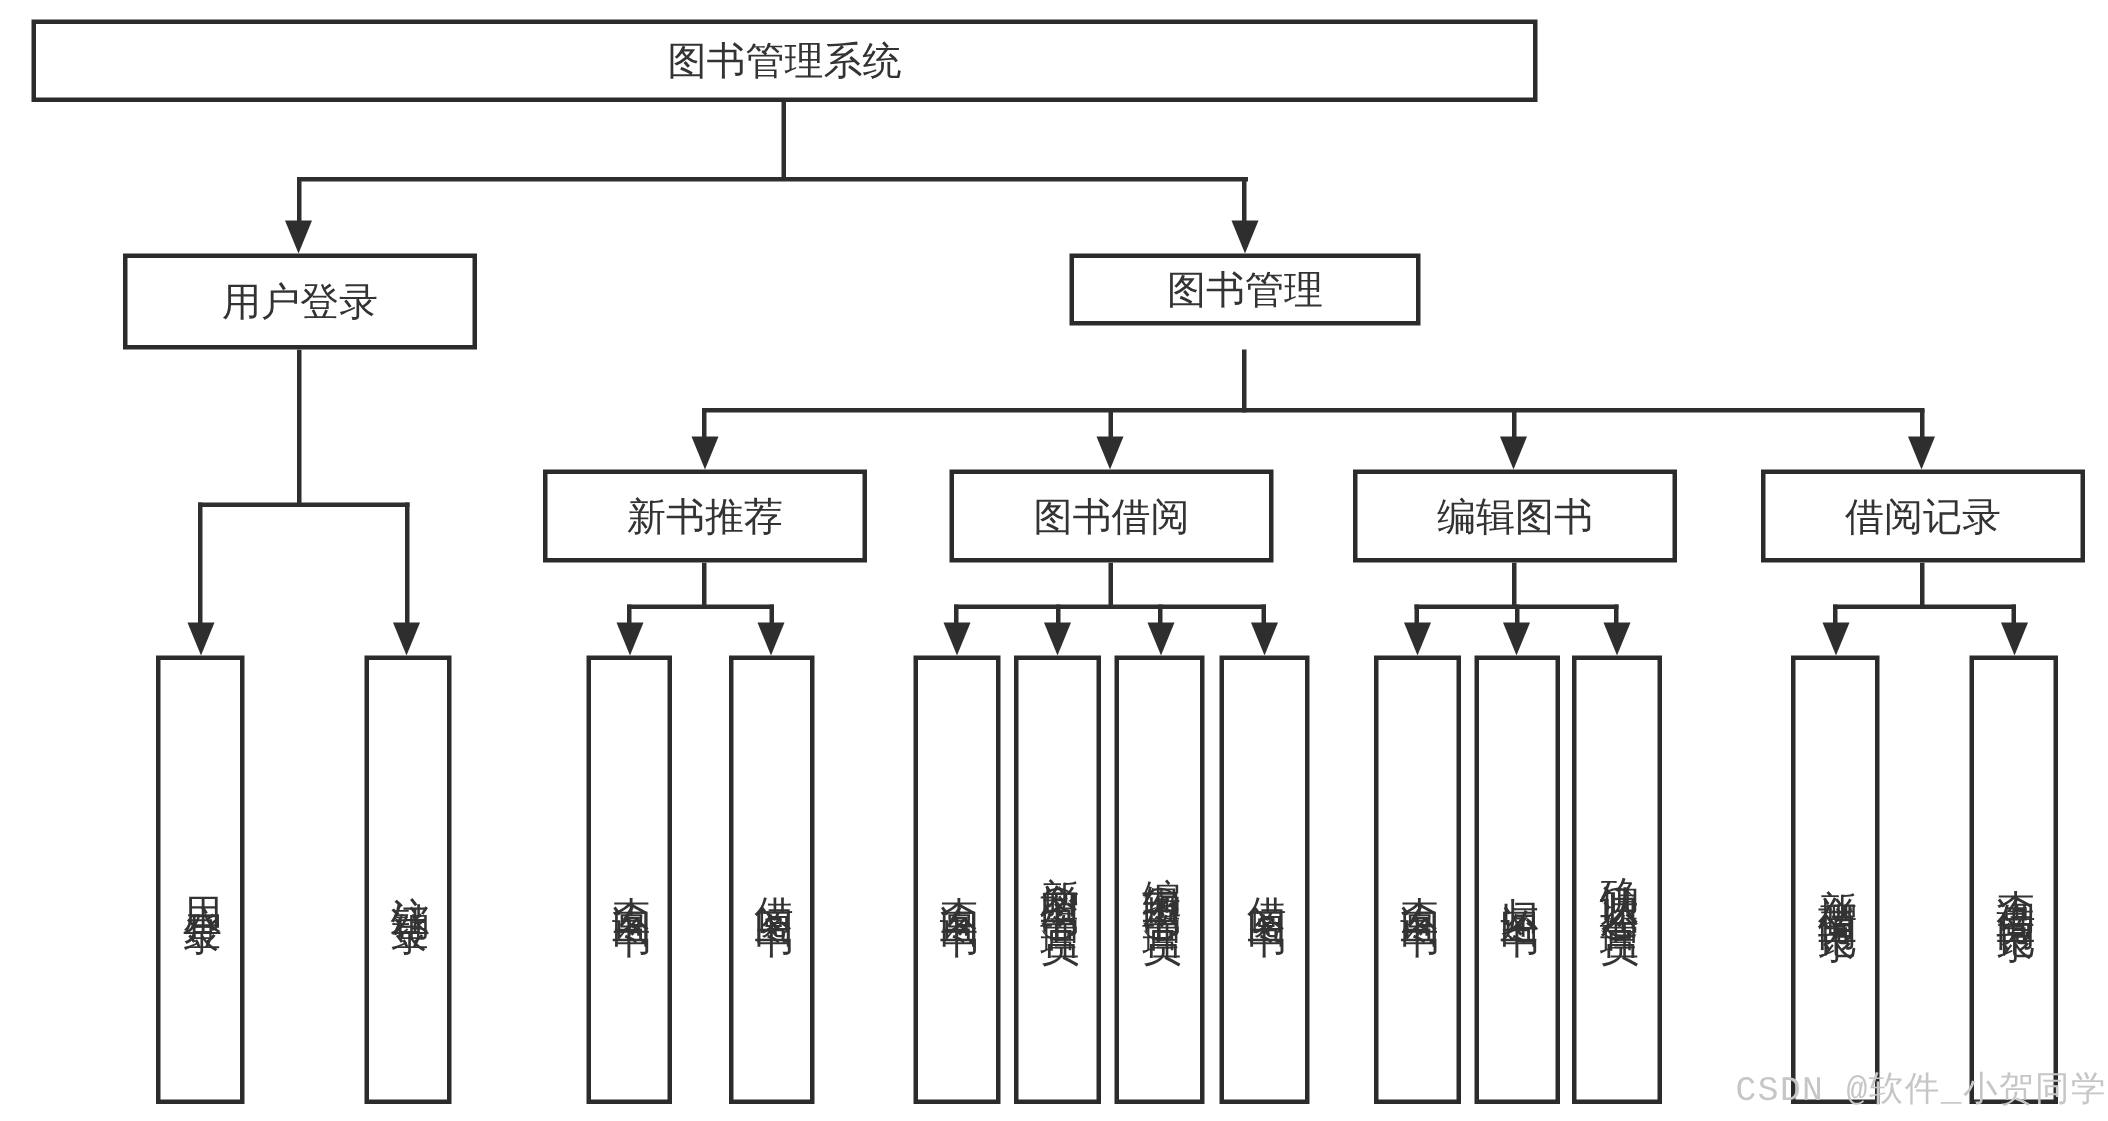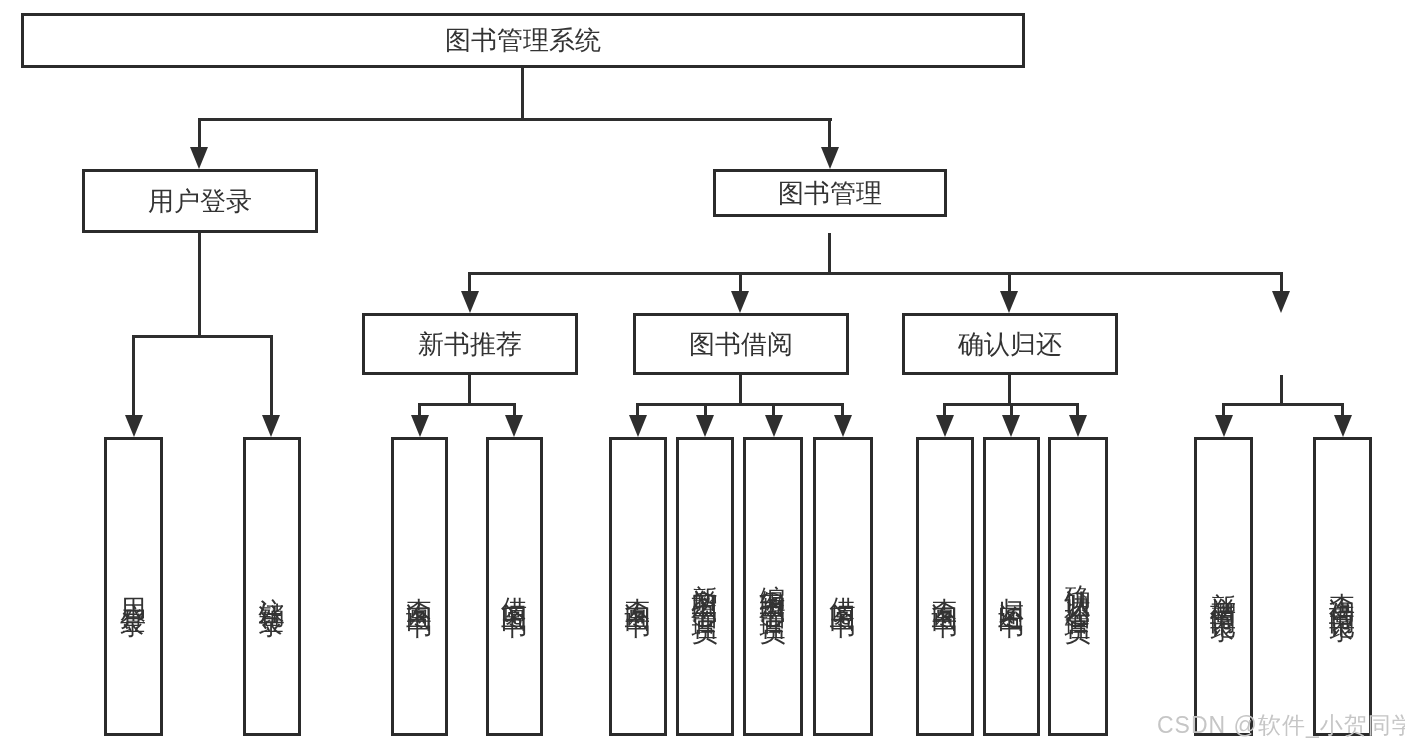--- a/index.html
+++ b/index.html
@@ -6,21 +6,21 @@
     --line:#2e2e2e;
     --box-border:#2b2b2b;
     --text:#333333;
     --background:#ffffff;
     --watermark:#c6c6c6;
   }
   html,body{margin:0;padding:0;background:var(--background);}
   .canvas{
     position:relative;width:1405px;height:747px;overflow:hidden;
     background:var(--background);
-    font-family:Liberation Sans, sans-serif;
+    font-family:Liberation Mono, monospace;
     color:var(--text);
   }
   .line{position:absolute;background:var(--line);z-index:1;}
   .ah{position:absolute;width:0;height:0;z-index:1;
       border-left:9px solid transparent;border-right:9px solid transparent;
       border-top:22px solid var(--line);}
   .box{
     position:absolute;background:var(--background);
     border:3px solid var(--box-border);box-sizing:border-box;
     display:flex;align-items:center;justify-content:center;
@@ -114,23 +114,26 @@
 
   <div class="box" style="left:633px;top:313px;width:216px;height:62px">
     <span>图书借阅</span>
   </div>
 
   <div class="box" style="left:362px;top:313px;width:216px;height:62px">
     <span>新书推荐</span>
   </div>
 
   <div class="box" style="left:902px;top:313px;width:216px;height:62px">
-    <span>确认归还</span>
+    <span>编辑图书</span>
   </div>
 
+  <div class="box" style="left:1174px;top:313px;width:216px;height:62px">
+    <span>借阅记录</span>
+  </div>
 
   <div class="box vbox" style="left:104px;width:59px">
     <span class="vtext">用户登录</span>
   </div>
   <div class="box vbox" style="left:243px;width:58px">
     <span class="vtext">注销登录</span>
   </div>
 
   <div class="box vbox" style="left:391px;width:57px">
     <span class="vtext">查询图书</span>

